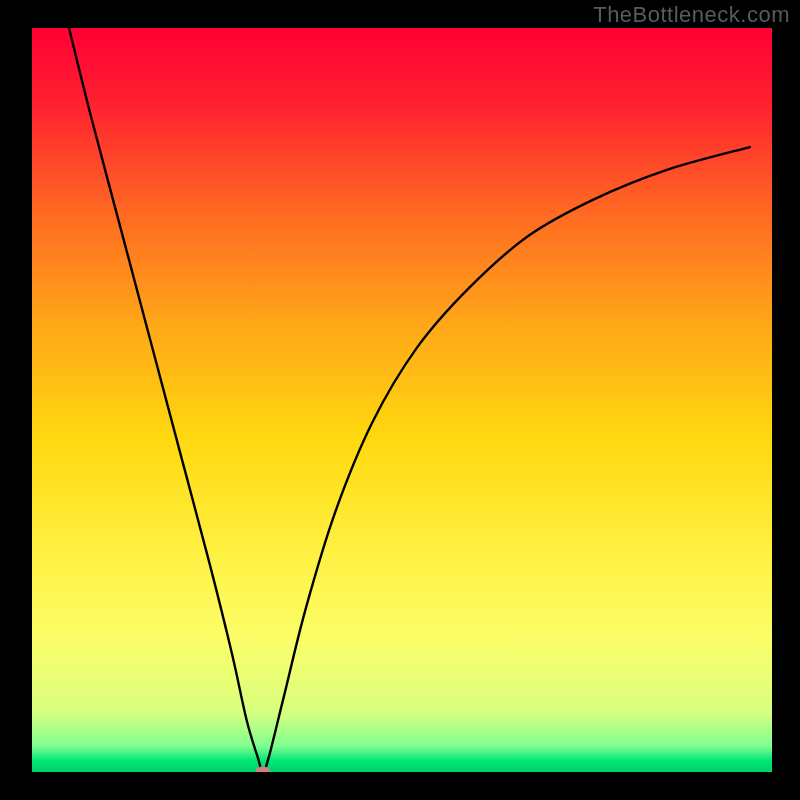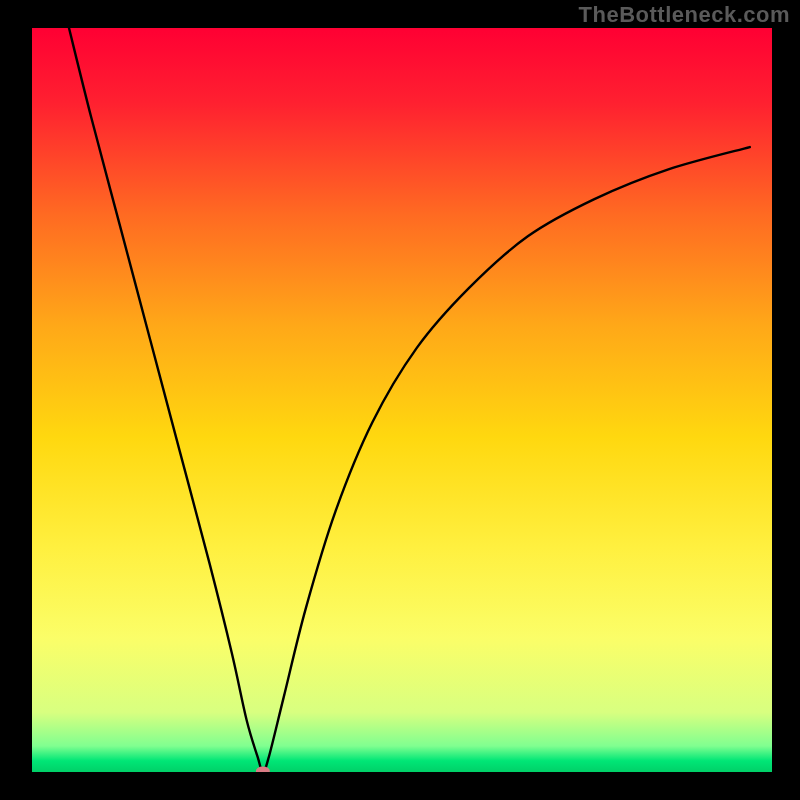--- a/index.html
+++ b/index.html
@@ -16,21 +16,21 @@
     width: 800px;
     height: 800px;
     background: #000000;
   }
   .watermark {
     position: absolute;
     top: 2px;
     right: 10px;
     color: #5a5a5a;
     font-size: 22px;
-    font-weight: 700;
+    font-weight: 400;
     letter-spacing: 0.5px;
     z-index: 10;
   }
   svg {
     display: block;
   }
 </style>
 </head>
 <body>
 

